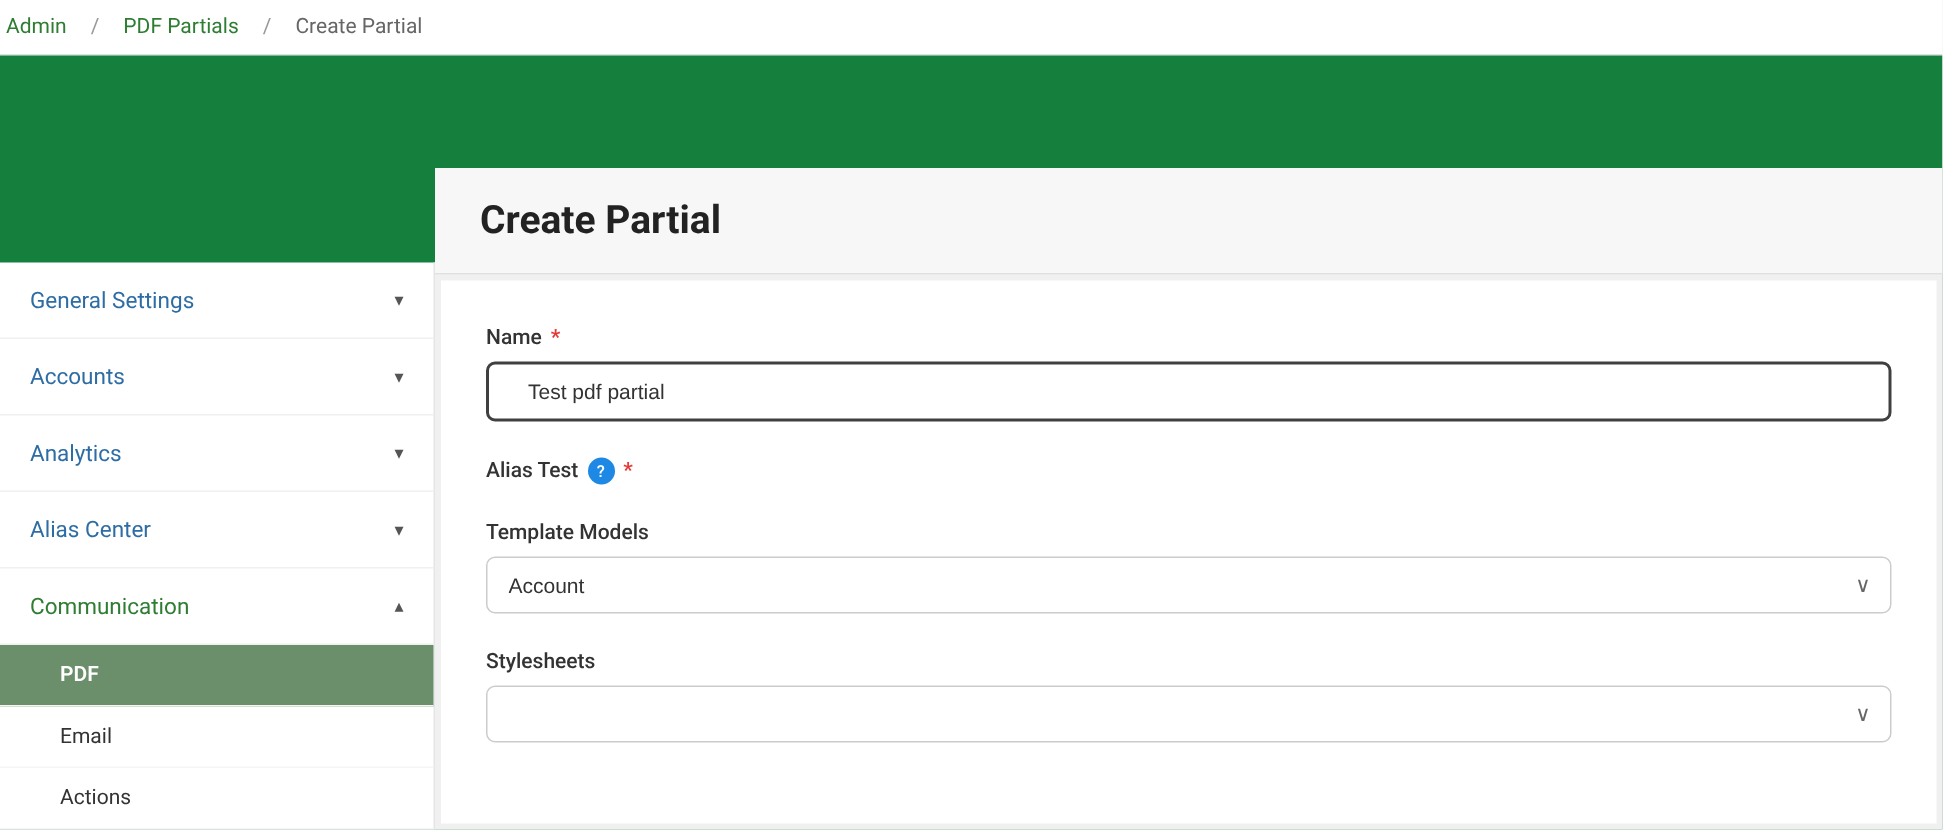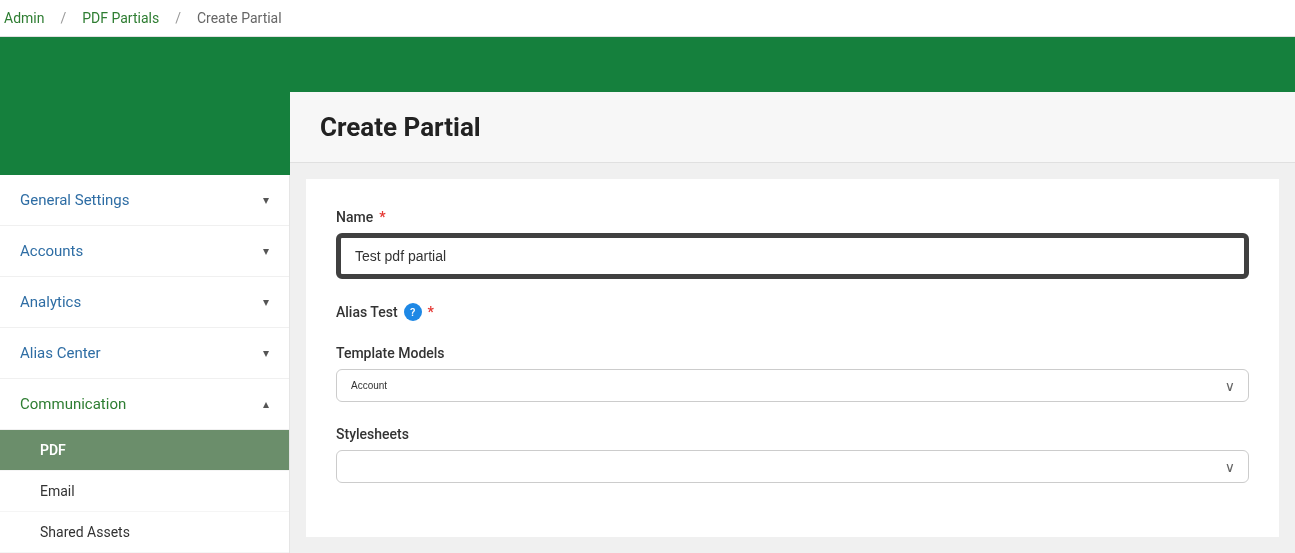--- a/index.html
+++ b/index.html
@@ -94,21 +94,21 @@
 
     .page-title {
       font-size: 26px;
       font-weight: 700;
       color: #222;
     }
 
     .form-area {
       padding: 30px;
       background: #ffffff;
-      margin: 16px;
+      margin: 4px;
     }
 
     .form-group {
       margin-bottom: 24px;
     }
 
     .form-label {
       display: flex;
       align-items: center;
       gap: 6px;
@@ -131,22 +131,22 @@
       color: white;
       font-size: 11px;
       display: inline-flex;
       align-items: center;
       justify-content: center;
       cursor: pointer;
     }
 
     .form-input {
       width: 100%;
-      padding: 10px 14px;
-      border: 5px solid #404040;
+      padding: 10px 26px;
+      border: 2px solid #404040;
       border-radius: 6px;
       font-size: 14px;
       color: #333;
       outline: none;
       background: #fff;
     }
 
     .select-wrapper {
       position: relative;
     }
@@ -160,21 +160,21 @@
       color: #666;
       pointer-events: none;
       font-size: 14px;
     }
 
     .select-wrapper select {
       width: 100%;
       padding: 10px 14px;
       border: 1px solid #cccccc;
       border-radius: 6px;
-      font-size: 10px;
+      font-size: 14px;
       color: #333;
       outline: none;
       background: #fff;
       appearance: none;
       cursor: pointer;
     }
 
     .communication-header {
       color: #2e7d32 !important;
     }
@@ -214,21 +214,21 @@
       <span class="chevron">▾</span>
     </div>
 
     <div class="sidebar-item communication-header">
       <span>Communication</span>
       <span class="chevron">▴</span>
     </div>
 
     <div class="sidebar-sub-item active">PDF</div>
     <div class="sidebar-sub-item">Email</div>
-    <div class="sidebar-sub-item">Shared Assets</div>
+    <div class="sidebar-sub-item">Actions</div>
   </div>
 
   <div class="content-area">
 
     <div class="page-header">
       <h1 class="page-title">Create Partial</h1>
     </div>
 
     <div class="form-area">
 

